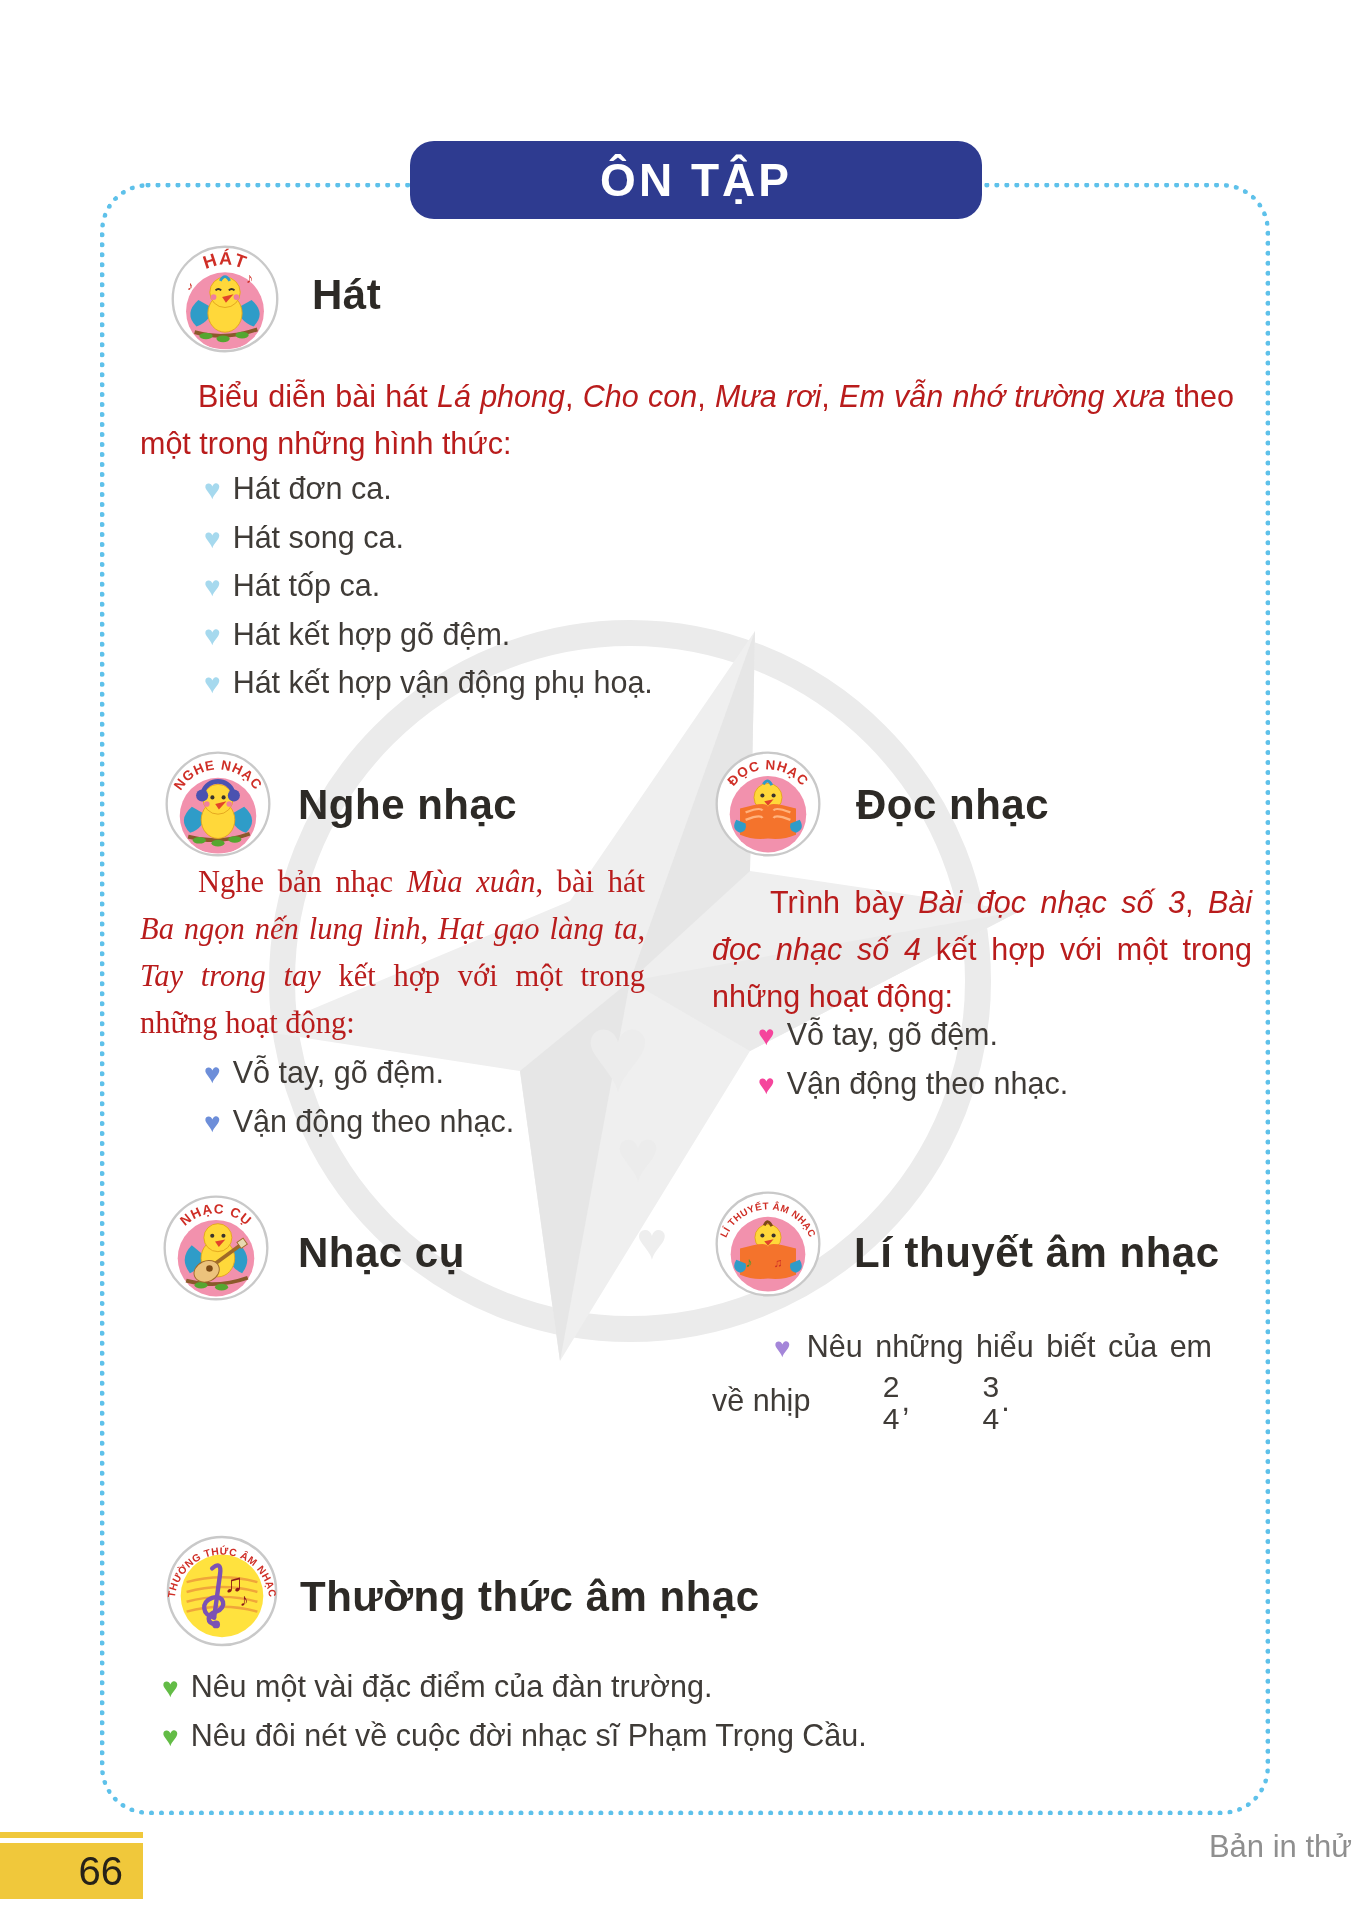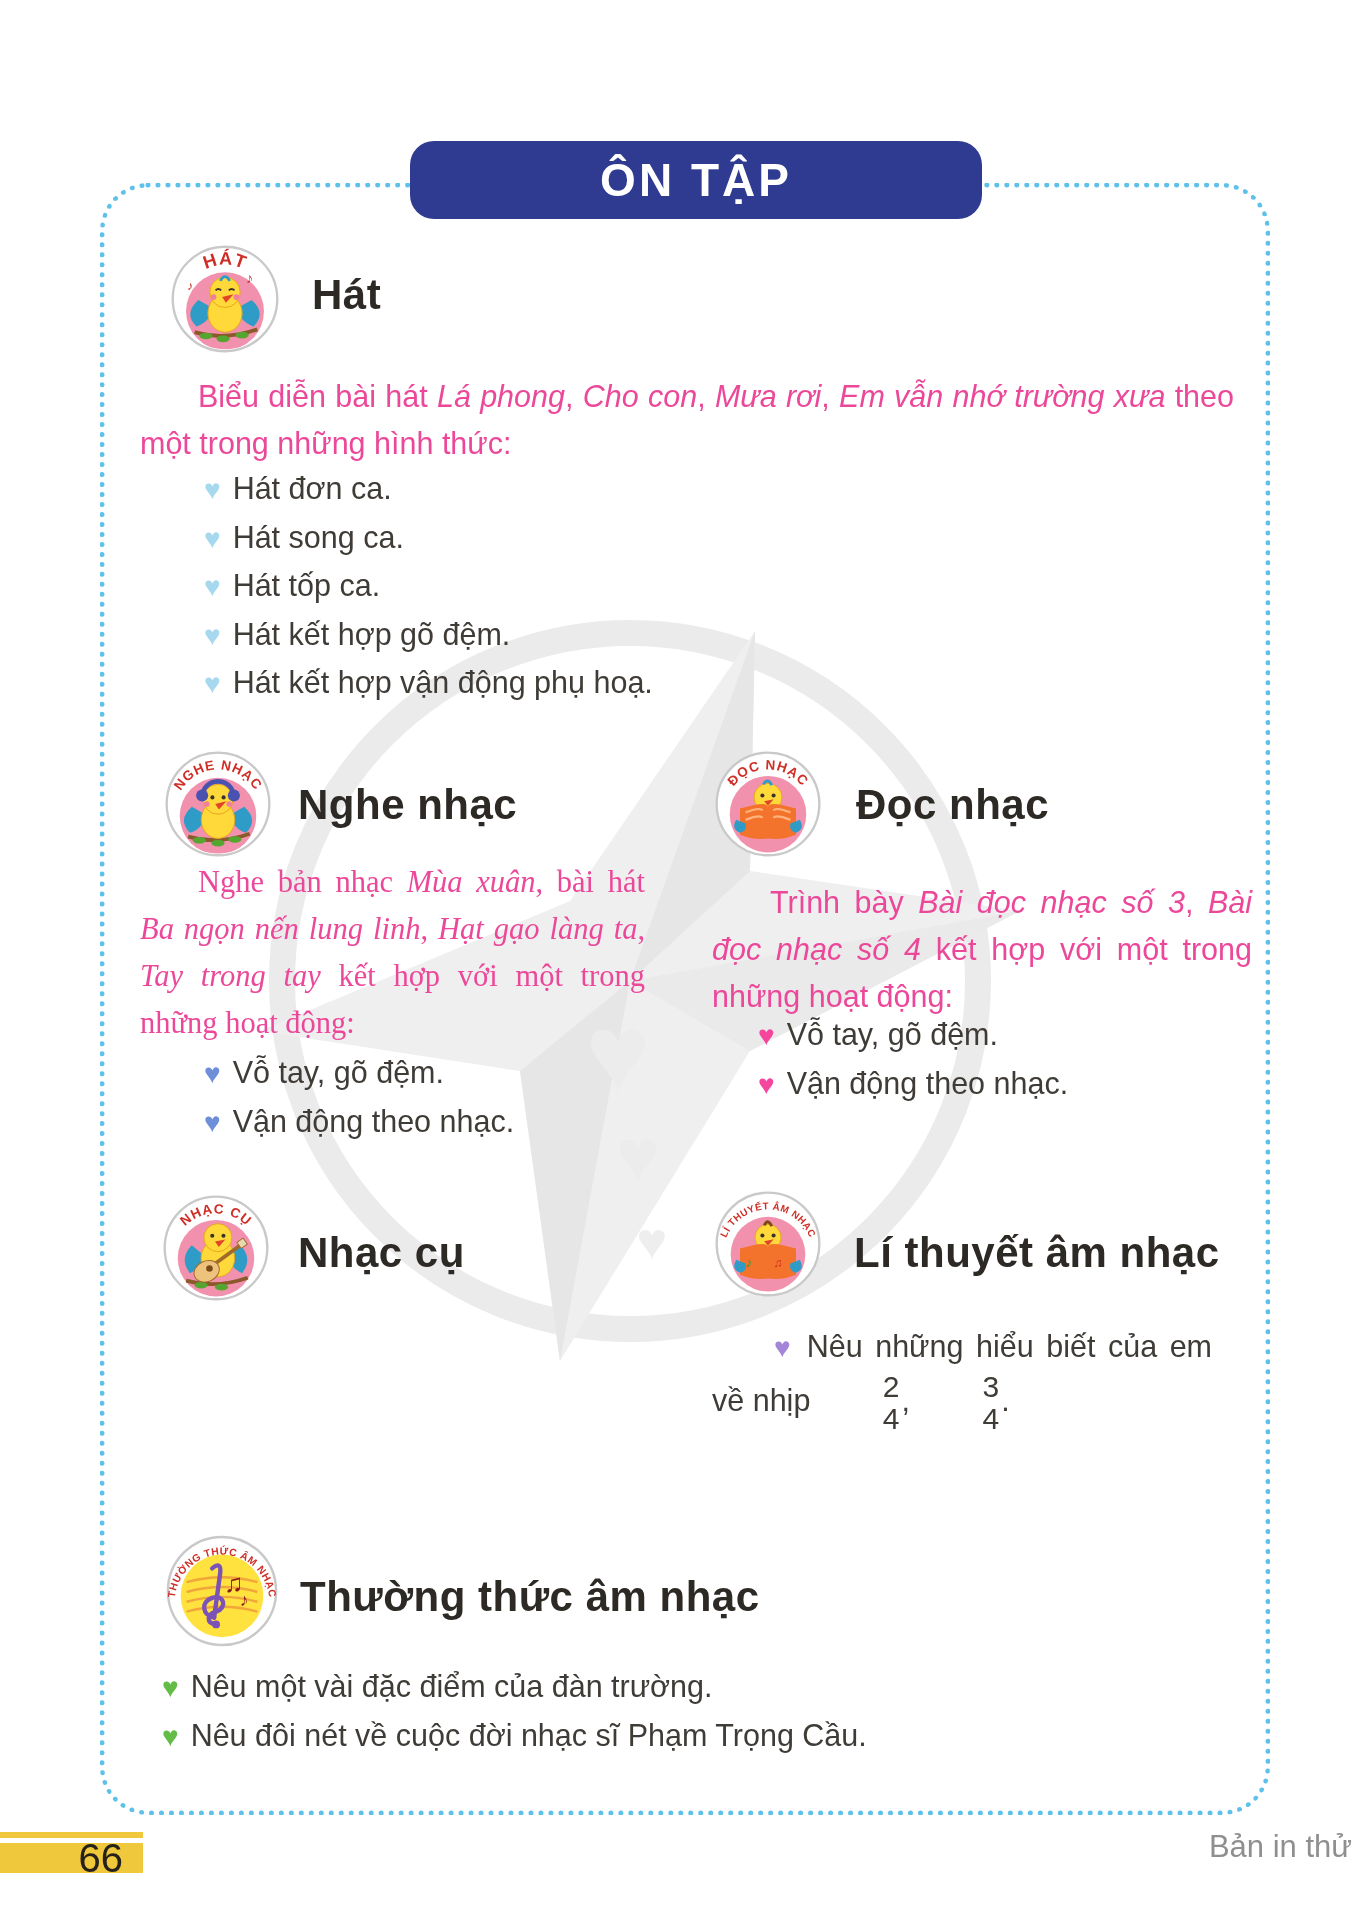--- a/index.html
+++ b/index.html
@@ -32,39 +32,39 @@
   .badge-label { font-weight:bold; fill:#cf2e26; letter-spacing:1px; }
   .lbl-lg { font-size:19px; }
   .lbl-md { font-size:14.5px; }
   .lbl-sm { font-size:10.5px; letter-spacing:0.5px; }
   .heading {
     font-size:42px; font-weight:bold; color:#2d2a26; white-space:nowrap;
     letter-spacing:0.5px;
   }
   .intro {
     font-size:30.5px; line-height:47px; text-align:justify; text-indent:58px;
-    color:#ec4899;
+    color:#b91c1c;
   }
   .it { font-style:italic; }
   .bullet { font-size:30.5px; line-height:47.5px; color:#3f3b37; }
   .simple-list .bullet { white-space:nowrap; }
   .para-list .bullet {
     text-align:justify; text-indent:62px; line-height:47px; margin-bottom:7px;
   }
   .heart { font-size:28px; margin-right:12px; }
   .frac {
     display:inline-block; text-align:center; vertical-align:middle;
     line-height:1.05; margin:0 2px;
   }
   .frac span { display:block; font-size:30px; }
 
   
   .page-stripe { position:absolute; left:0; top:1801px; width:143px; height:6px; background:#f0c83b; z-index:2; }
   .page-badge {
-    position:absolute; left:0; top:1812px; width:143px; height:30px; background:#f0c83b; z-index:2;
+    position:absolute; left:0; top:1812px; width:143px; height:56px; background:#f0c83b; z-index:2;
     display:flex; align-items:center; justify-content:flex-end; padding-right:20px;
     font-size:40px; color:#262219;
   }
   .draft-note { position:absolute; right:16px; top:1798px; font-size:31px; color:#8f8f8f; z-index:2; }
 </style>
 </head>
 <body>
 
 <div id="page">
 

